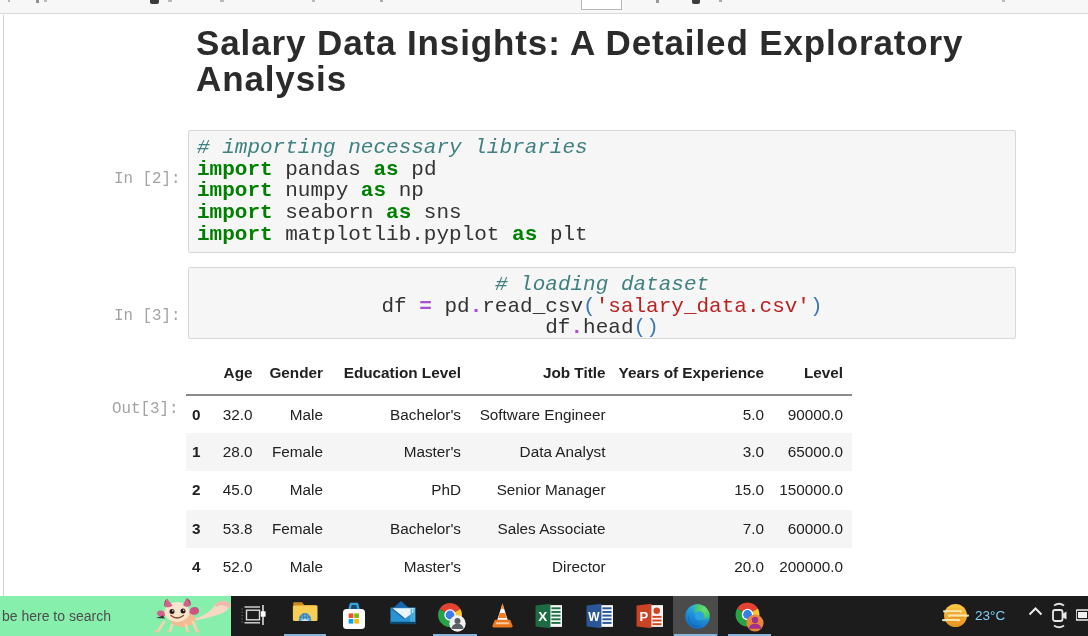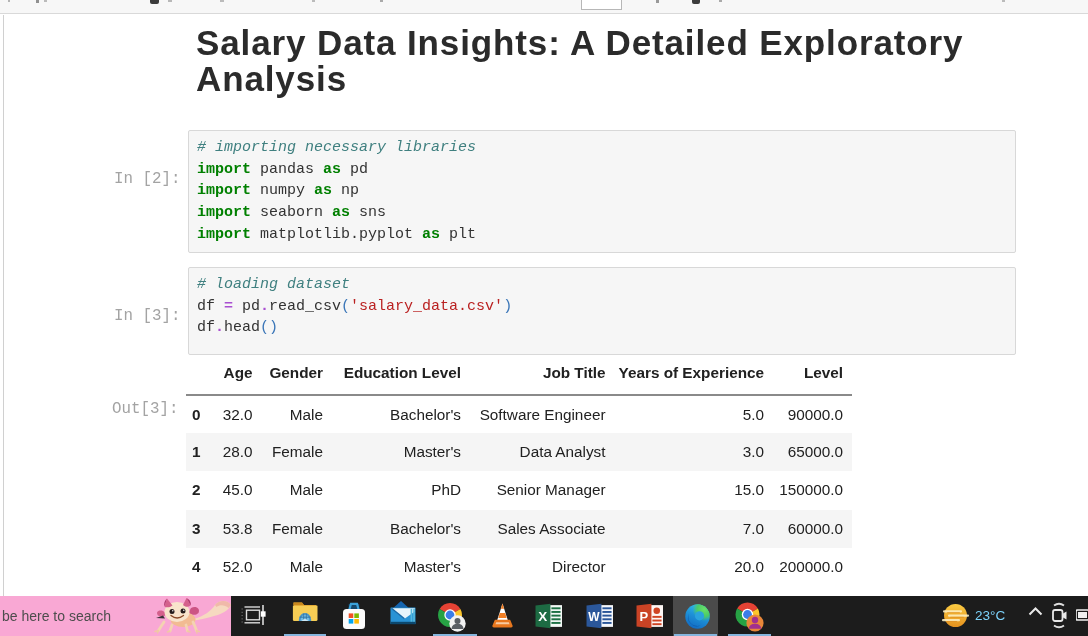--- a/index.html
+++ b/index.html
@@ -13,21 +13,21 @@
   .tmark { position:absolute; background:#5a5a5a; }
   #dropbox { position:absolute; left:581px; top:0; width:41px; height:10px;
     background:#fff; border:1px solid #b7b7b7; border-top:none; }
   #vline { left:3px; top:15px; width:1px; height:581px; background:#d0d0d0; }
   
   h1 { position:absolute; left:196px; top:25px; font-size:35px; line-height:36px;
     font-weight:bold; color:#2b2b2b; letter-spacing:0.88px; }
   
   .cell { position:absolute; left:188px; width:828px; background:#f6f6f6;
     border:1px solid #d8d8d8; border-radius:2px; padding:6px 8px;
-    font-family:"Liberation Mono", monospace; font-size:15px; line-height:21.7px;
+    font-family:"Liberation Mono", monospace; font-size:21px; line-height:21.7px;
     color:#333; white-space:pre; }
   .prompt { position:absolute; font-family:"Liberation Mono", monospace;
     font-size:15.8px; line-height:21.7px; color:#a3a3a3; white-space:pre;margin-top:32px; }
   .cm { color:#408080; font-style:italic; }
   .kw { color:#008000; font-weight:bold; }
   .op { color:#a94fd1; font-weight:bold; }
   .st { color:#ba2121; }
   .br { color:#3b76b8; }
   
   #outtbl { position:absolute; left:186px; top:363px; border-collapse:collapse;
@@ -35,21 +35,21 @@
   #outtbl th, #outtbl td { text-align:right; padding:0 9px 0 0; height:38.2px;
     font-weight:normal; vertical-align:middle; }
   #outtbl thead th { font-weight:bold; }
   #outtbl thead tr { border-bottom:2px solid #8a8a8a; height:32px; }
   #outtbl thead th { height:30px; padding-bottom:12px; }
   #outtbl tbody th { font-weight:bold; text-align:right; }
   #outtbl tbody tr.odd { background:#f5f5f5; }
   
   #taskbar { left:0; top:596px; width:1088px; height:40px; background:#1c1c1c; }
   #searchbox { position:absolute; left:0; top:0; width:231px; height:40px;
-    background:#f9a8d4; color:#4d4d4d; font-size:15px; }
+    background:#86efac; color:#4d4d4d; font-size:15px; }
   #searchbox span { position:absolute; left:2px; top:12px; font-size:14px; will-change:transform; }
   .icon { position:absolute; will-change:transform; }
   #edgebtn { position:absolute; left:673px; top:0; width:45px; height:40px; background:#4b4b4b; }
   .uline { position:absolute; top:37.5px; height:2.5px; background:#85b5dd; }
   #traytext { position:absolute; left:975px; top:0; width:44px; height:32px; color:#7dd3fc;
     font-size:13.5px; line-height:40px; will-change:transform; }
 </style>
 </head>
 <body>
 <div class="abs" id="topstrip">
@@ -71,21 +71,21 @@
 <h1>Salary Data Insights: A Detailed Exploratory<br>Analysis</h1>
 
 <div class="prompt" style="left:114px; top:137px;">In [2]:</div>
 <div class="cell" style="top:130px; height:123px;"><span class="cm"># importing necessary libraries</span>
 <span class="kw">import</span> pandas <span class="kw">as</span> pd
 <span class="kw">import</span> numpy <span class="kw">as</span> np
 <span class="kw">import</span> seaborn <span class="kw">as</span> sns
 <span class="kw">import</span> matplotlib.pyplot <span class="kw">as</span> plt</div>
 
 <div class="prompt" style="left:114px; top:274px;text-align:center;">In [3]:</div>
-<div class="cell" style="top:267px; height:88px;"><span class="cm"># loading dataset</span>
+<div class="cell" style="top:267px; height:72px;text-align:center;"><span class="cm"># loading dataset</span>
 df <span class="op">=</span> pd<span class="op">.</span>read_csv<span class="br">(</span><span class="st">'salary_data.csv'</span><span class="br">)</span>
 df<span class="op">.</span>head<span class="br">(</span><span class="br">)</span></div>
 
 <div class="prompt" style="left:112px; top:367px;">Out[3]:</div>
 <table id="outtbl">
  <colgroup>
   <col style="width:23.5px">
       <col style="width:52px">
       <col style="width:70.5px">
   <col style="width:138px">

